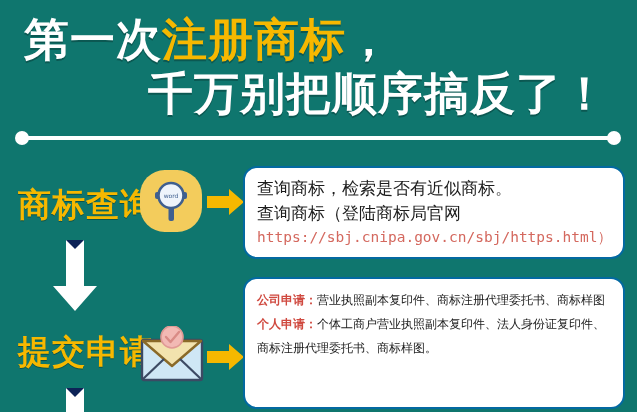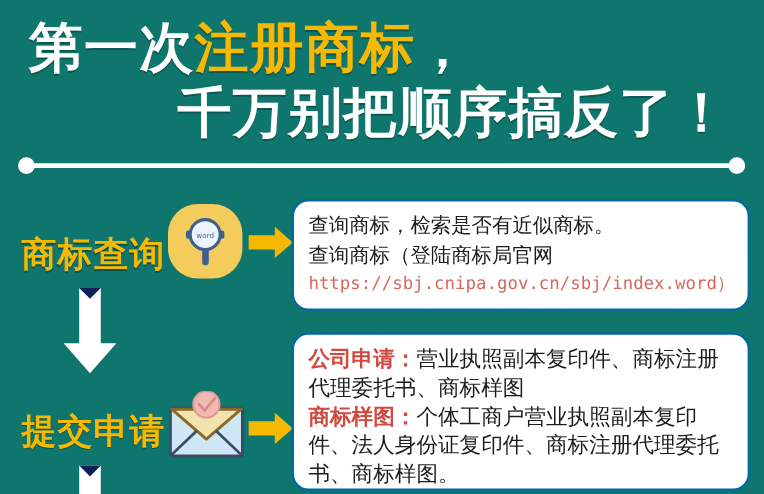--- a/index.html
+++ b/index.html
@@ -78,22 +78,22 @@
     position: absolute;
     left: 0;
     width: 637px;
   }
   .row-1 { top: 165px; }
   .row-2 { top: 312px; }
 
   .step-label {
     position: absolute;
     left: 18px;
-    top: 28px;
-    font-size: 29px;
+    top: 18px;
+    font-size: 33px;
     font-weight: bold;
     color: #f6b800;
     letter-spacing: 1px;
     white-space: nowrap;
     text-shadow: 0 1px 0 rgba(0,0,0,0.3);
   }
 
   
   .icon-tile {
     position: absolute;
@@ -164,21 +164,21 @@
     font-family: "DejaVu Sans", "Liberation Sans", sans-serif;
   }
   .card-url {
     font-family: "DejaVu Sans Mono", "Liberation Mono", monospace;
     font-size: 14.5px;
     line-height: 23px;
     color: #d4685e;
     letter-spacing: 0px;
   }
   .card-para {
-    font-size: 18px;
+    font-size: 12px;
     line-height: 24px;
     color: #1c1c1c;
     text-indent: 0;
   }
   .tag-red {
     color: #d04a40;
     font-weight: bold;
   }
 </style>
 </head>
@@ -216,21 +216,21 @@
       <svg width="38" height="30" viewBox="0 0 38 30">
         <polygon points="0,9 22,9 22,2 37,15 22,28 22,21 0,21" fill="#f6b800"></polygon>
       </svg>
     </div>
   </div>
 
   <div class="card card-1">
     <div class="card-line">查询商标，检索是否有近似商标。</div>
     <div class="card-line">查询商标（登陆商标局官网</div>
     <div class="card-url">
-      <span>https://sbj.cnipa.gov.cn/sbj/index.word</span><span>）</span>
+      <span>https://sbj.cnipa.gov.cn/sbj/https.html</span><span>）</span>
     </div>
   </div>
 
   <div class="arrow-down arrow-down-1">
     <svg width="46" height="72" viewBox="0 0 46 72">
       <polygon points="14,0 32,0 32,46 45,46 23,71 1,46 14,46" fill="#ffffff"></polygon>
       <polygon points="14,0 23,9 32,0" fill="#0d2357"></polygon>
     </svg>
   </div>
 
@@ -254,21 +254,21 @@
         <polygon points="0,9 22,9 22,2 37,15 22,28 22,21 0,21" fill="#f6b800"></polygon>
       </svg>
     </div>
   </div>
 
   <div class="card card-2">
     <div class="card-para">
       <span class="tag-red">公司申请：</span><span>营业执照副本复印件、商标注册代理委托书、商标样图</span>
     </div>
     <div class="card-para">
-      <span class="tag-red">商标样图：</span><span>个体工商户营业执照副本复印件、法人身份证复印件、商标注册代理委托书、商标样图。</span>
+      <span class="tag-red">个人申请：</span><span>个体工商户营业执照副本复印件、法人身份证复印件、商标注册代理委托书、商标样图。</span>
     </div>
   </div>
 
   <div class="arrow-down arrow-down-2">
     <svg width="46" height="40" viewBox="0 0 46 40">
       <polygon points="14,0 32,0 32,40 14,40" fill="#ffffff"></polygon>
       <polygon points="14,0 23,9 32,0" fill="#0d2357"></polygon>
     </svg>
   </div>
 

